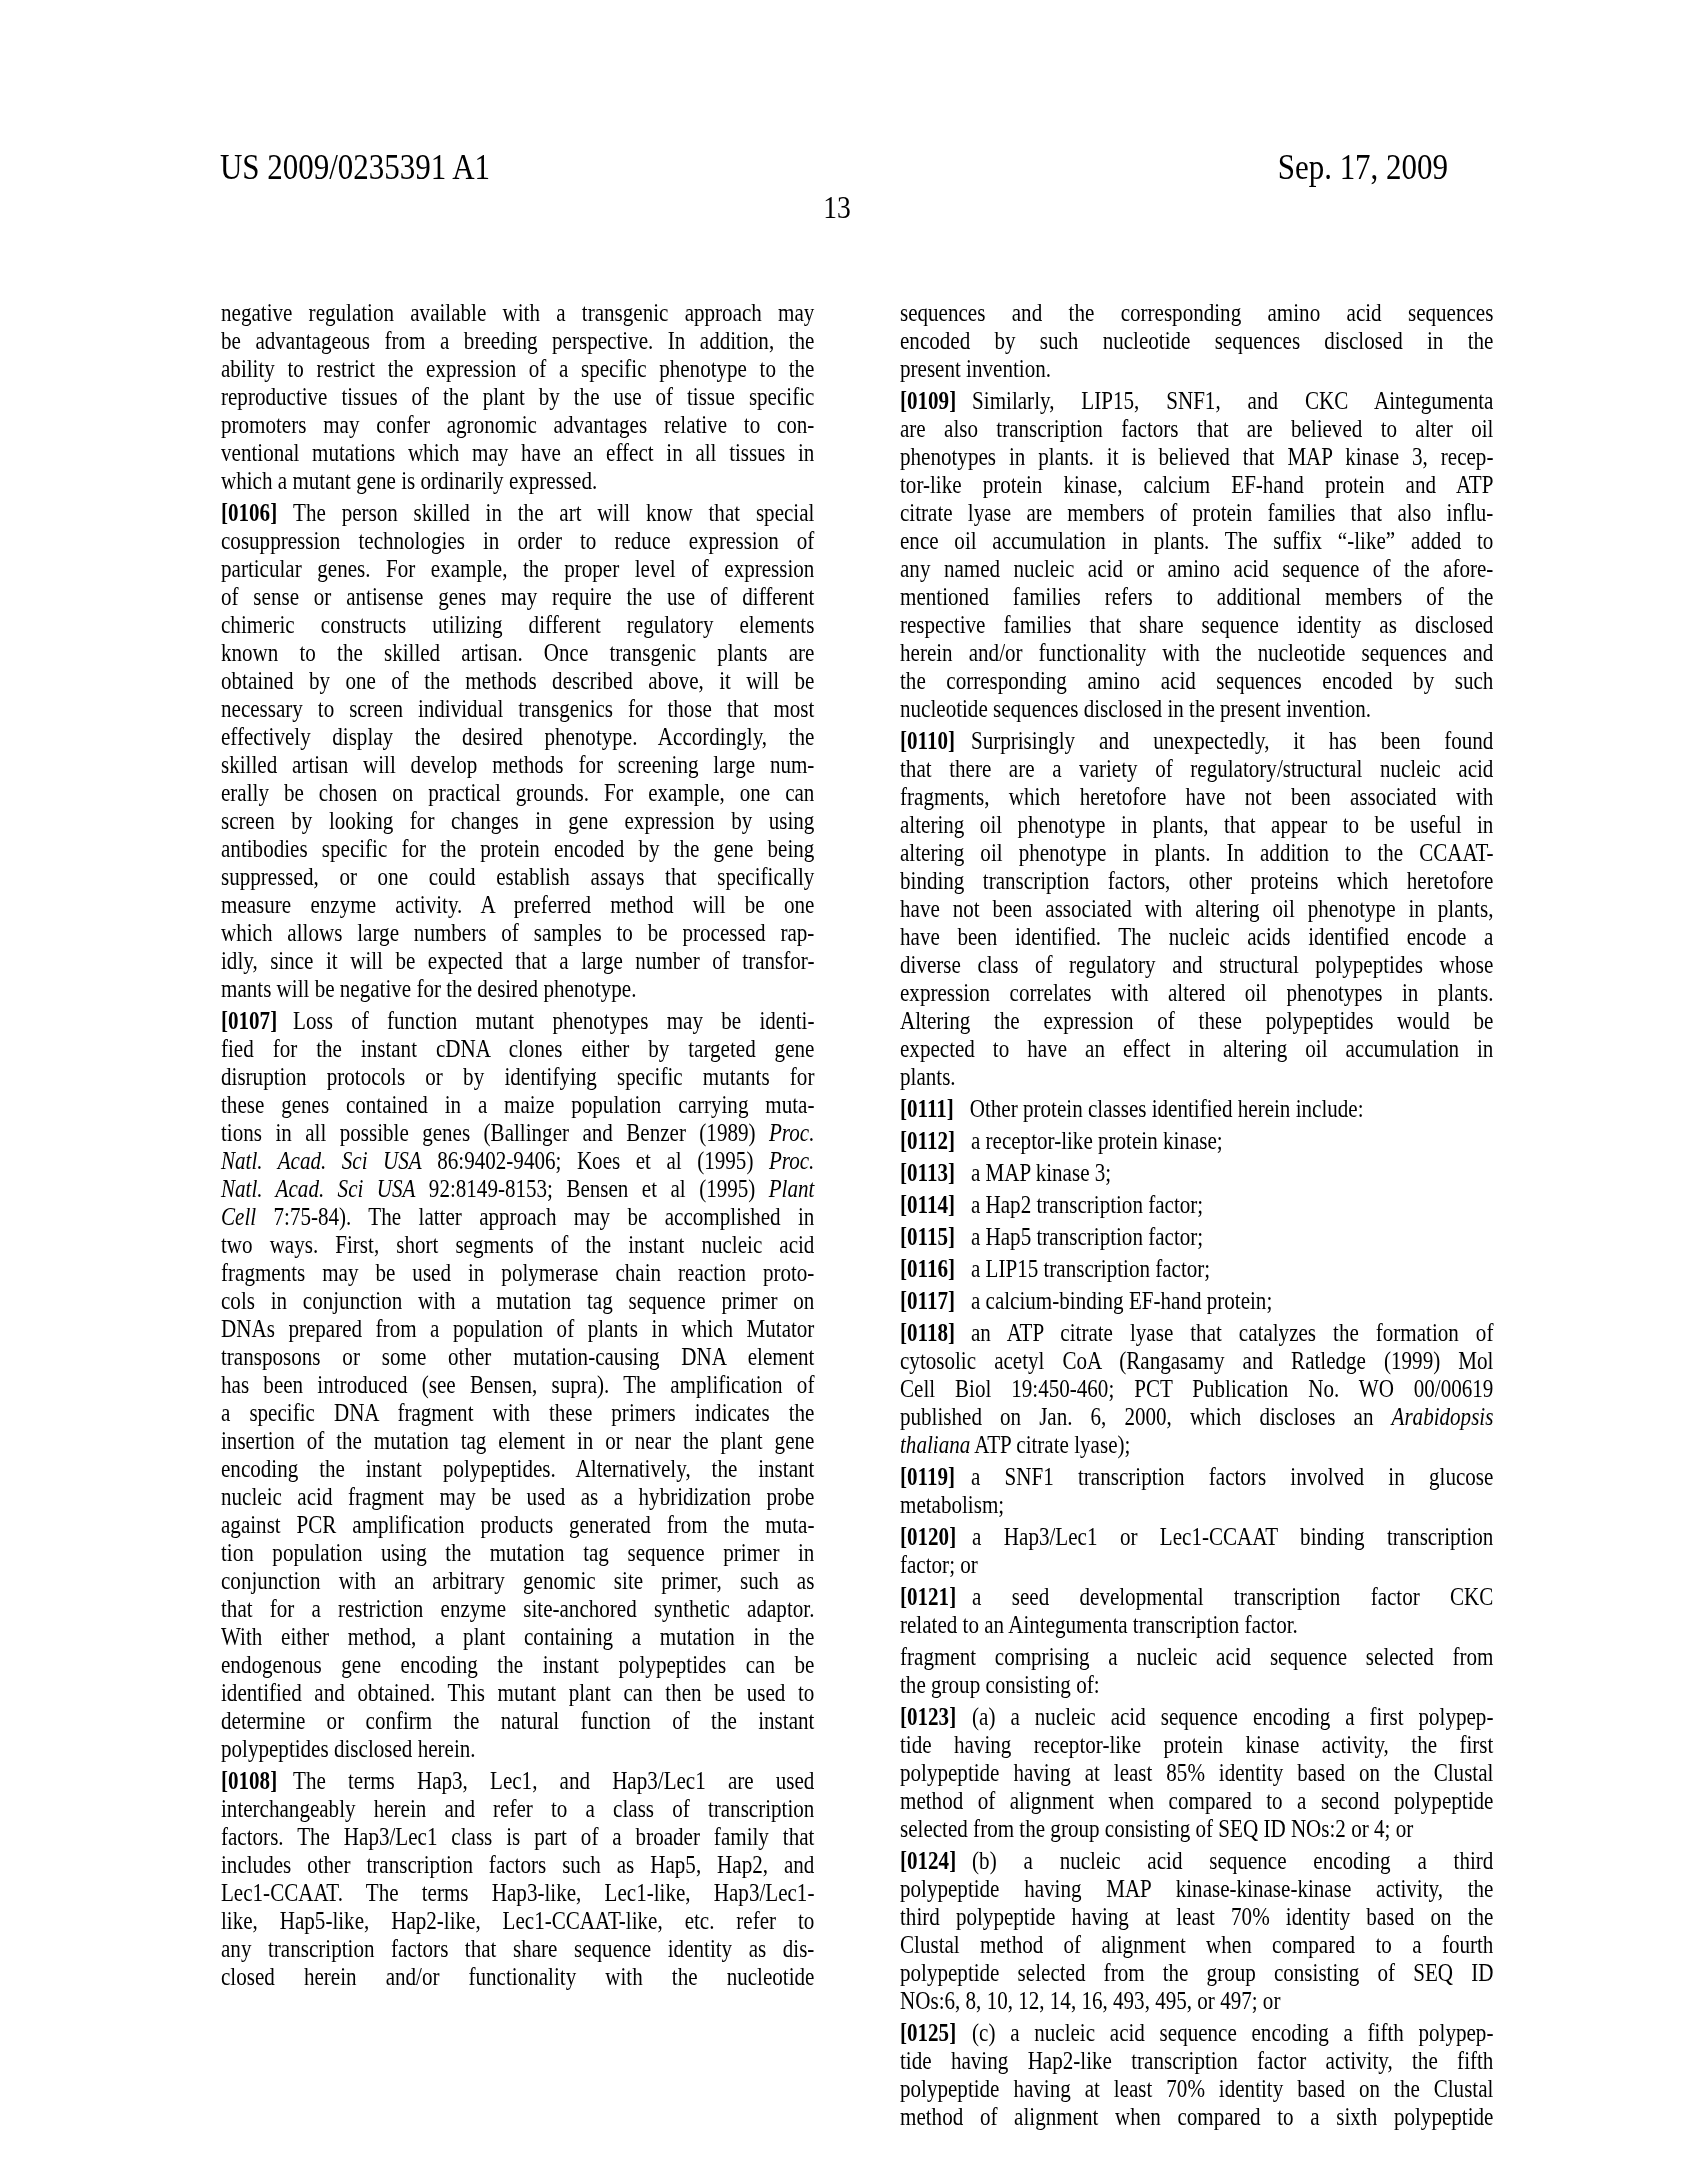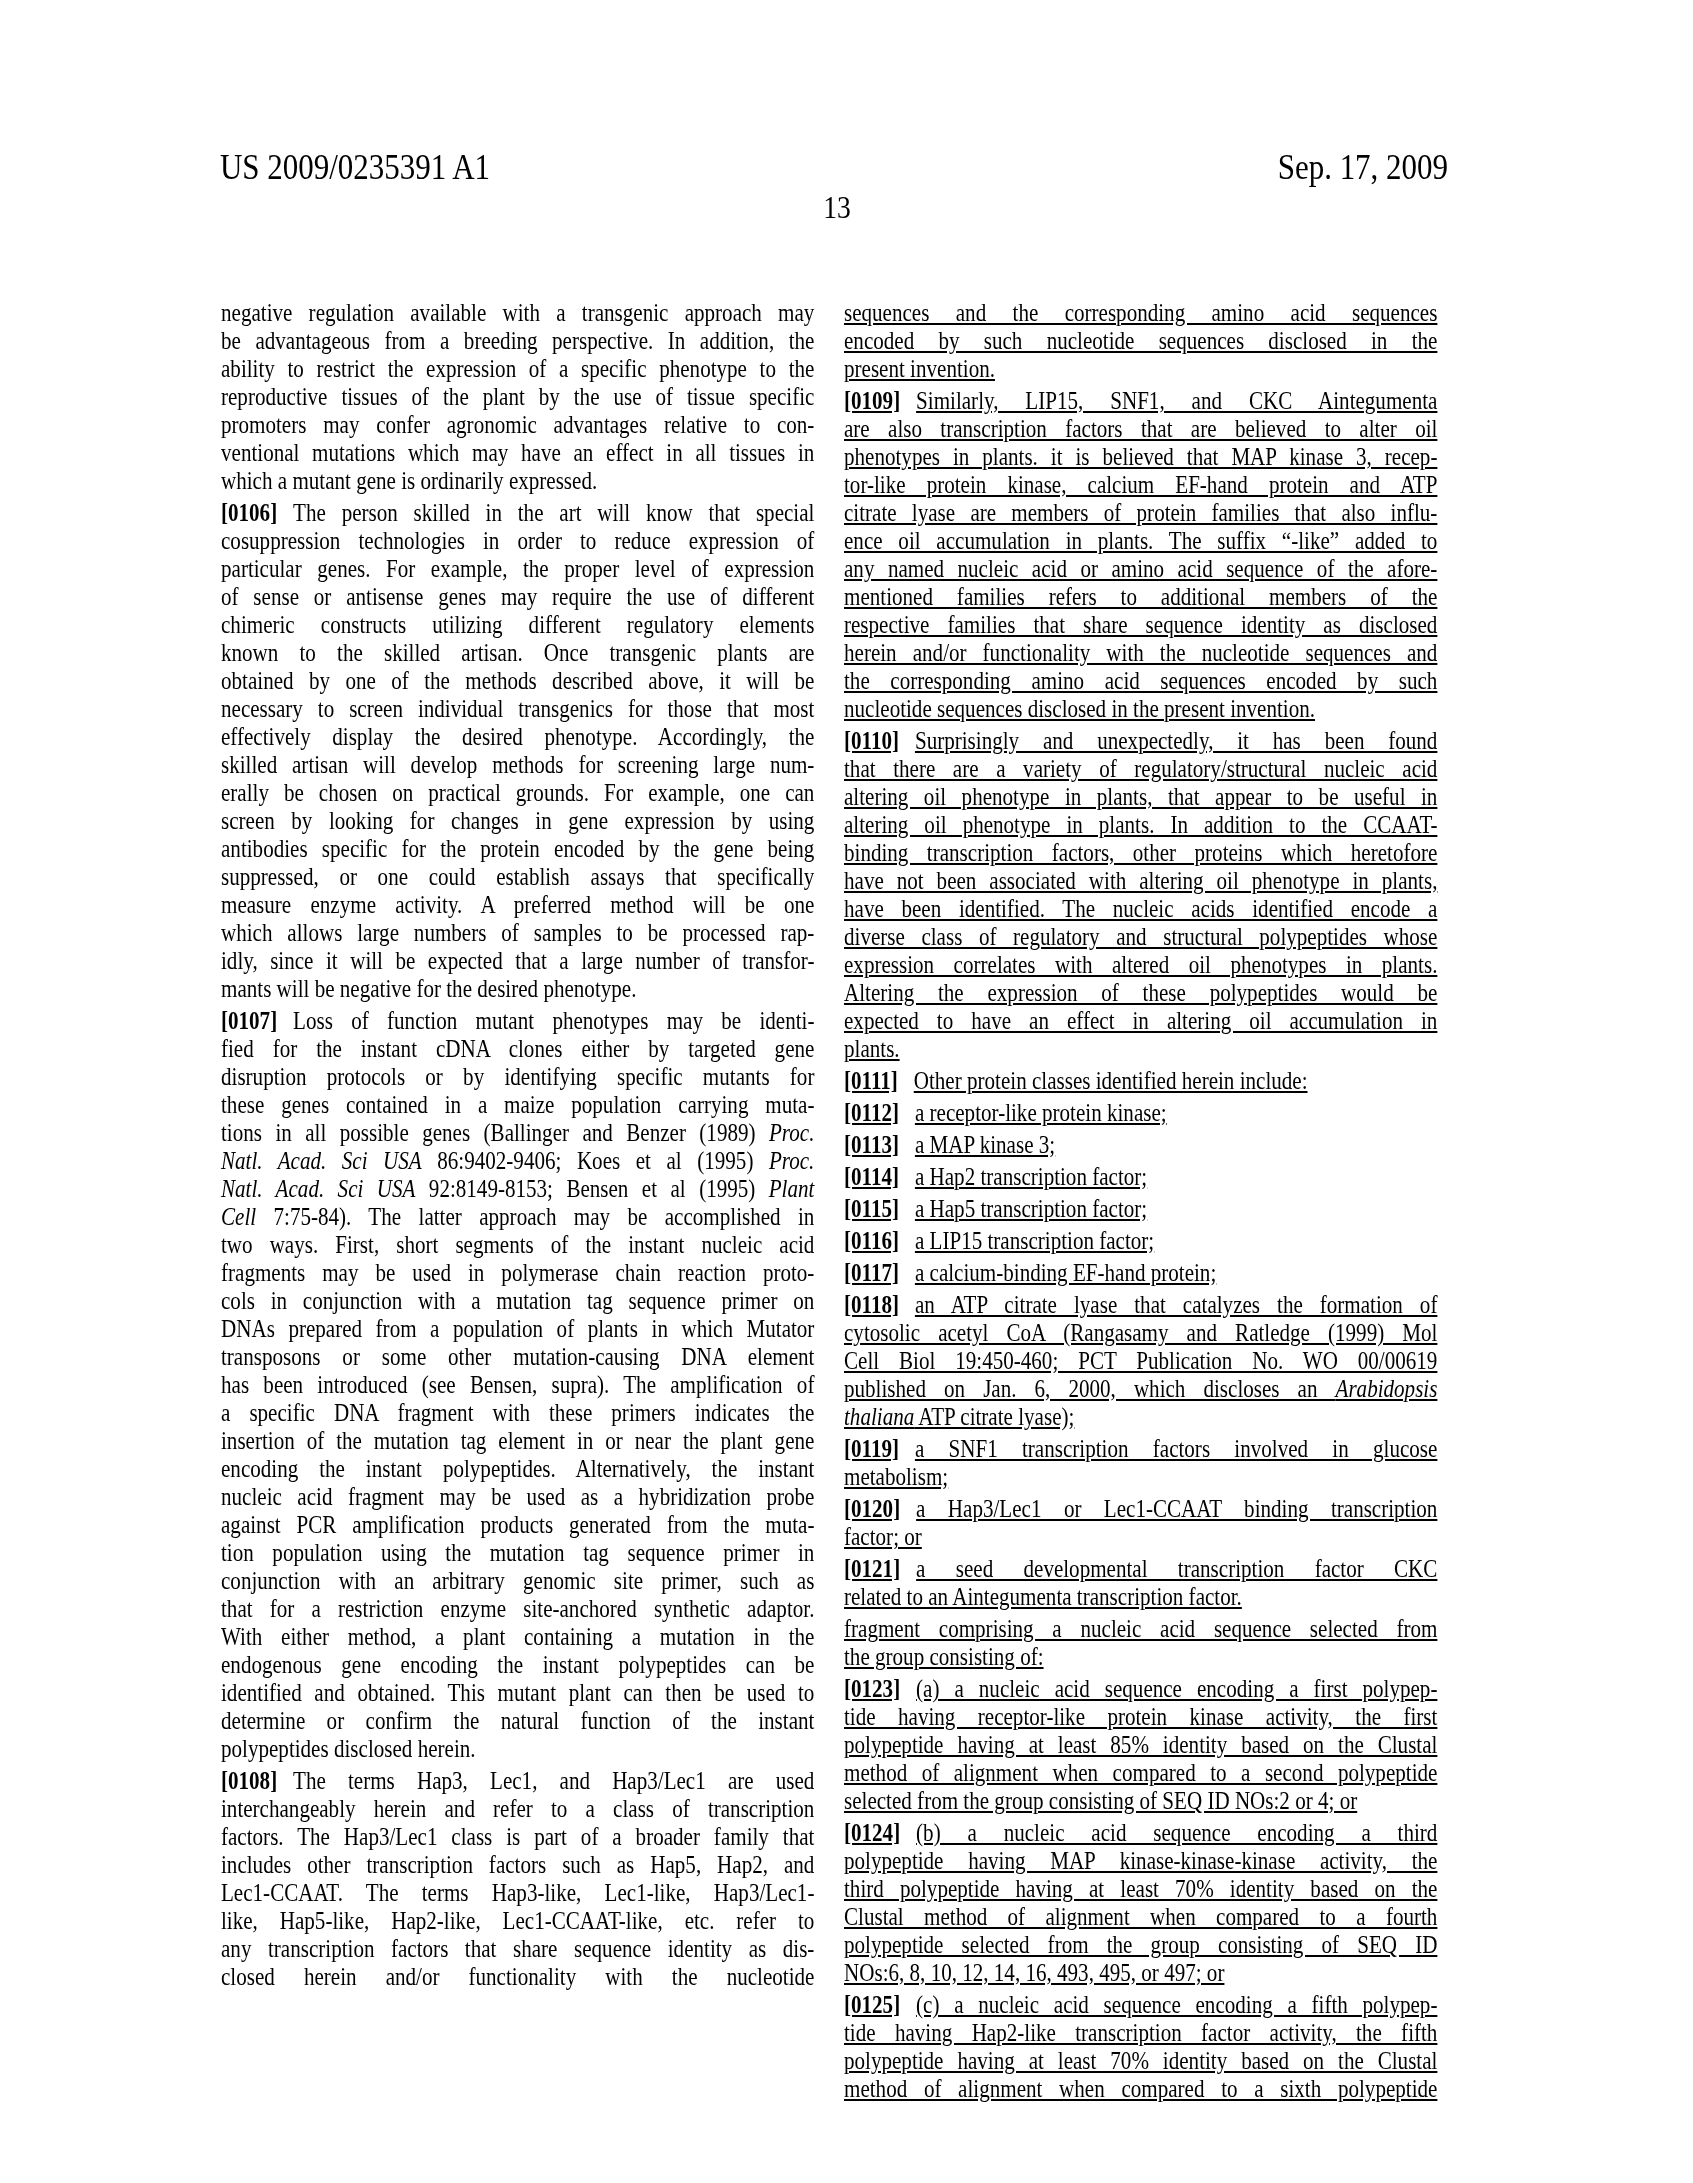--- a/index.html
+++ b/index.html
@@ -3,21 +3,21 @@
 <meta charset="utf-8">
 <style>
   html, body { margin: 0; padding: 0; background: #ffffff; }
   body { width: 1694px; height: 2183px; position: relative; overflow: hidden; color: #000; font-family: "Liberation Serif", "DejaVu Serif", serif; }
   .hdr { position: absolute; top: 147px; font-size: 36px; line-height: 40px; white-space: nowrap; transform: scaleX(0.86); }
   #pub-number { left: 220px; transform-origin: left top; }
   #pub-date { right: 246px; transform-origin: right top; }
   #page-number { position: absolute; top: 189px; left: 814px; width: 46px; text-align: center; font-size: 32px; line-height: 36px; transform: scaleX(0.86); }
   .col { position: absolute; top: 295px; width: 593px; }
   #col-left { left: 217px; }
-  #col-right { left: 840px; text-decoration: underline; }
+  #col-right { left: 896px; }
   .para { margin: 4px; }
   #col-left .para { margin-bottom: 4px; }
   #col-right .para { margin-bottom: 0.7px; }
   .line { height: 28px; line-height: 28px; font-size: 24.5px; white-space: nowrap; overflow: visible; }
   .line .inner { display: block; width: 690px; transform: scaleX(0.86); transform-origin: left top; text-align: justify; text-align-last: justify; }
   .line.last .inner { text-align-last: left; }
   .pnum { font-weight: bold; margin-right: 18.5px; }
   .it { font-style: italic; }
 </style>
 </head>
@@ -268,20 +268,23 @@
       </div>
     </div>
     <div class="para">
       <div class="line">
         <span class="inner"><span class="pnum">[0110]</span><span>Surprisingly and unexpectedly, it has been found</span></span>
       </div>
       <div class="line">
         <span class="inner"><span>that there are a variety of regulatory/structural nucleic acid</span></span>
       </div>
       <div class="line">
+        <span class="inner"><span>fragments, which heretofore have not been associated with</span></span>
+      </div>
+      <div class="line">
         <span class="inner"><span>altering oil phenotype in plants, that appear to be useful in</span></span>
       </div>
       <div class="line">
         <span class="inner"><span>altering oil phenotype in plants. In addition to the CCAAT-</span></span>
       </div>
       <div class="line">
         <span class="inner"><span>binding transcription factors, other proteins which heretofore</span></span>
       </div>
       <div class="line">
         <span class="inner"><span>have not been associated with altering oil phenotype in plants,</span></span>

